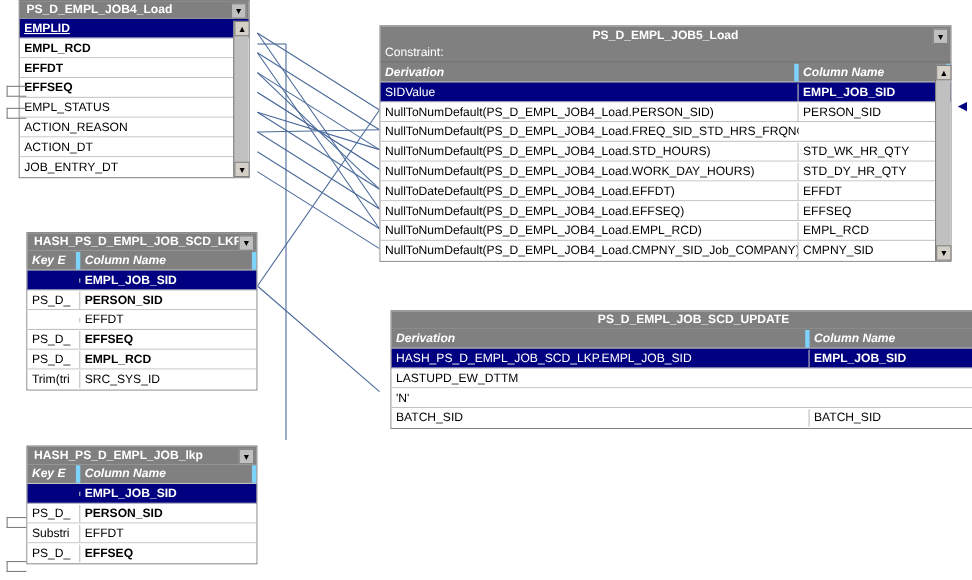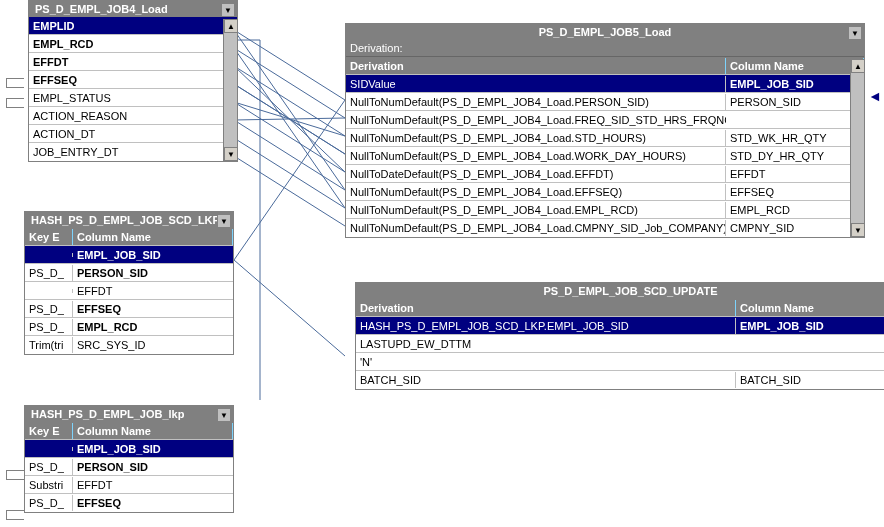--- a/index.html
+++ b/index.html
@@ -75,24 +75,25 @@
     text-overflow: clip;
     border-right: 1px solid #c0c0c0;
   }
   .cell:last-child { border-right: none; }
   .header-row {
     background: #808080;
     color: #fff;
     font-weight: bold;
   }
   .header-row .cell {
-    border-right: 1px solid #7dd3fc;
-  }
-  
-  #panel-job4 { left: 28px; top: 0px; width: 210px; }
+    border-right: 4px solid #7dd3fc;
+    font-style: italic;
+  }
+  
+  #panel-job4 { left: 17px; top: 0px; width: 210px; }
   #panel-job4 .cell { width: 100%; }
   #panel-job4 .row.selected .cell { font-weight: bold; }
   #panel-job4 .row .cell-bold { font-weight: bold; }
 
   
   #panel-scdlkp { left: 24px; top: 211px; width: 210px; }
   #panel-scdlkp .cell-key { width: 48px; }
   #panel-scdlkp .cell-col { flex: 1; }
 
   
@@ -174,21 +175,21 @@
 
 <div class="arrow-marker" style="left:868px;top:88px;">◄</div>
 
 <div id="panel-job4" class="panel">
   <div class="panel-title panel-title-left">
     <span>PS_D_EMPL_JOB4_Load</span>
     <div class="scroll-btn">▼</div>
   </div>
   <div id="job4-rows">
         <div class="row selected">
-          <div class="cell cell-bold" style="font-weight: bold; padding-right: 18px;">EMPLID</div>
+          <div class="cell cell-bold" style="font-weight: bold; padding-right: 18px; text-decoration: underline;">EMPLID</div>
         </div>
         <div class="row">
           <div class="cell cell-bold" style="font-weight: bold; padding-right: 18px;">EMPL_RCD</div>
         </div>
         <div class="row">
           <div class="cell cell-bold" style="font-weight: bold; padding-right: 18px;">EFFDT</div>
         </div>
         <div class="row">
           <div class="cell cell-bold" style="font-weight: bold; padding-right: 18px;">EFFSEQ</div>
         </div>
@@ -276,21 +277,21 @@
         </div>
       </div>
 </div>
 
 <div id="panel-job5" class="panel">
   <div class="panel-title">
     <span>PS_D_EMPL_JOB5_Load</span>
     <div class="scroll-btn">▼</div>
   </div>
   <div class="panel-sub">
-    <span>Derivation:</span>
+    <span>Constraint:</span>
   </div>
   <div class="row header-row">
     <div class="cell cell-der">Derivation</div>
     <div class="cell cell-col">Column Name</div>
   </div>
   <div id="job5-rows">
         <div class="row selected">
           <div class="cell cell-der">SIDValue</div>
           <div class="cell cell-col" style="font-weight: bold;">EMPL_JOB_SID</div>
         </div>

